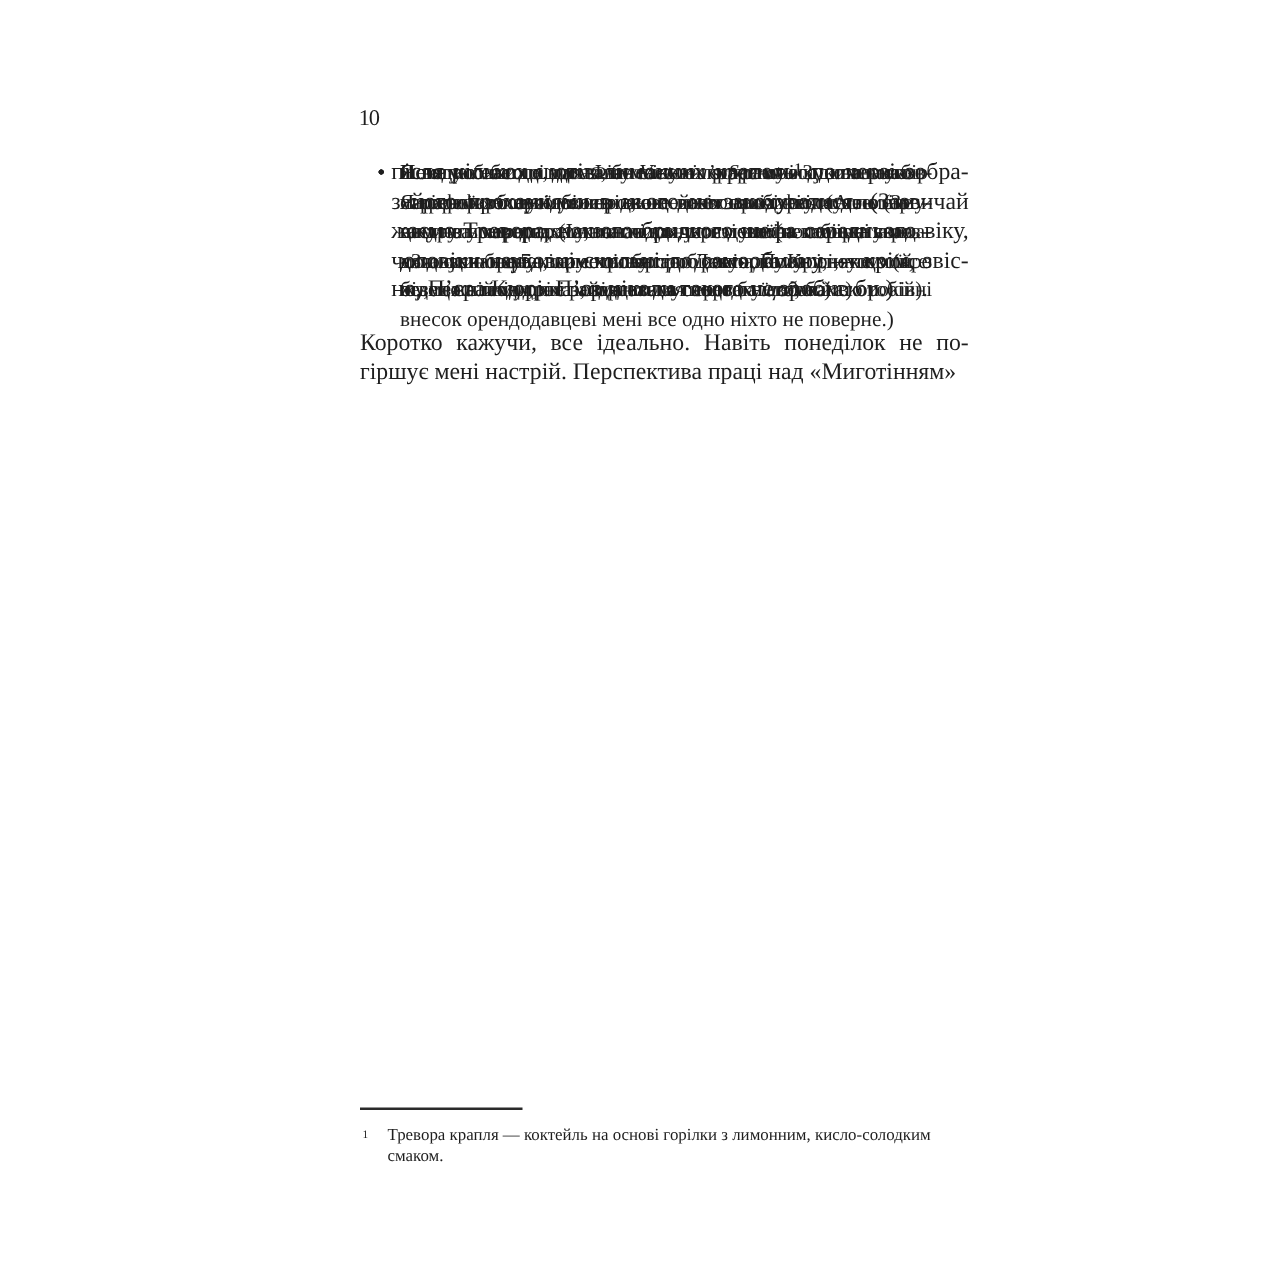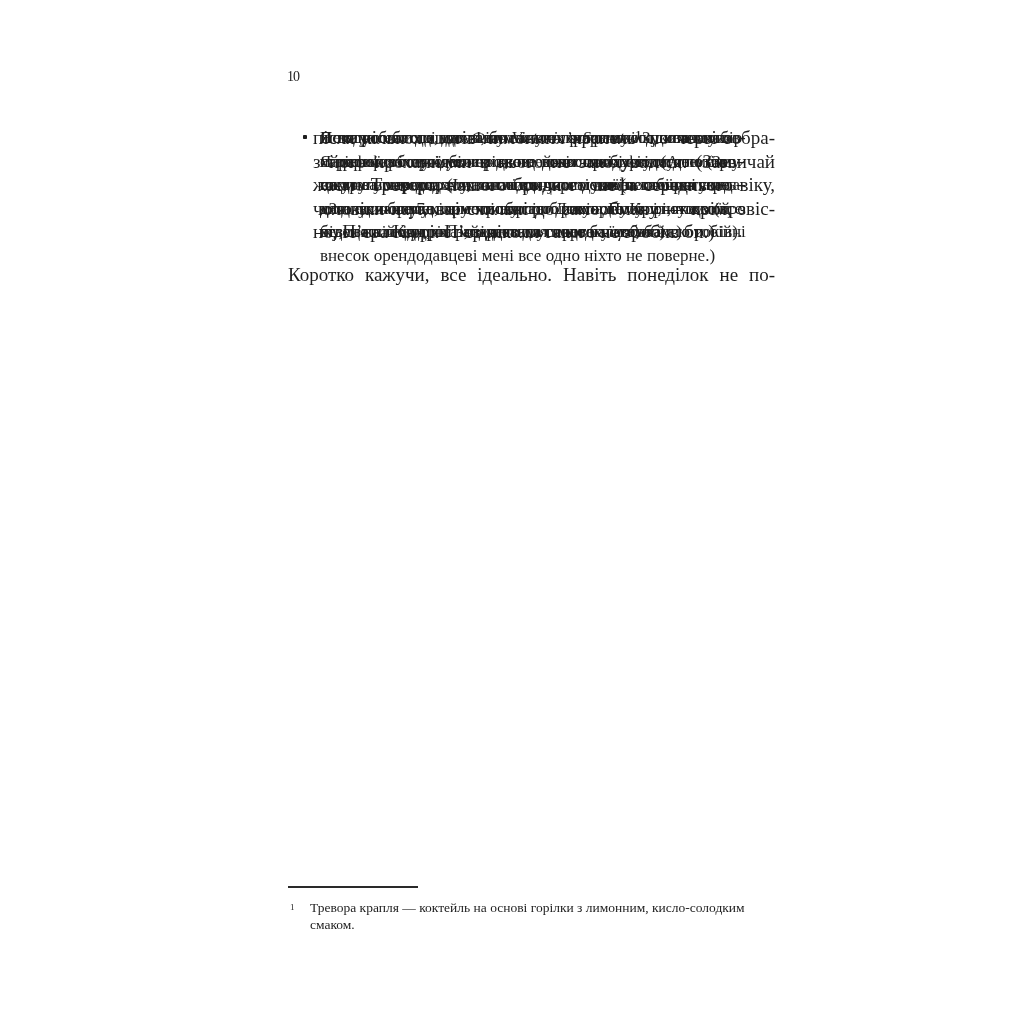--- a/index.html
+++ b/index.html
@@ -8,22 +8,22 @@
     width: 1024px;
     height: 1024px;
     background: #ffffff;
     font-family: "Liberation Serif", "DejaVu Serif", serif;
     color: #1e1e1e;
     overflow: hidden;
   }
   .page-number {
     position: absolute;
     left: 287px;
-    top: 69px;
-    font-size: 14px;
+    top: 84px;
+    font-size: 18px;
     letter-spacing: -1px;
   }
   .body-text {
     position: absolute;
     left: 288px;
     top: 126px;
     width: 487px;
     font-size: 19px;
     line-height: 23.5px;
   }
@@ -107,20 +107,21 @@
       <div class="para bullet">
         <span class="bullet">•</span>
         <div class="line">Я готую ласощі для Фіннеаса — старенького кота мого</div>
         <div class="line">старенького сусіда: нерідко цей кіт навідується до мене</div>
         <div class="line">на другу вечерю. (І на знак вдячності навіть пошматував</div>
         <div class="line">мою улюблену пару конверсів. Докторка Кюрі, у своїй</div>
         <div class="line last">безмежній мудрості, віддавала перевагу собакам.)</div>
       </div>
       <div class="para closing">
         <div class="line">Коротко кажучи, все ідеально. Навіть понеділок не по-</div>
+        <div class="line last">гіршує мені настрій. Перспектива праці над «Миготінням»</div>
       </div>
     </div>
   <div class="footnote-sep"></div>
   <div class="footnote">
     <sup class="fn-mark">1</sup>
     <span class="fn-text">Тревора крапля — коктейль на основі горілки з лимонним, кисло-солодким смаком.</span>
   </div>
 </div>
 
 </body></html>

